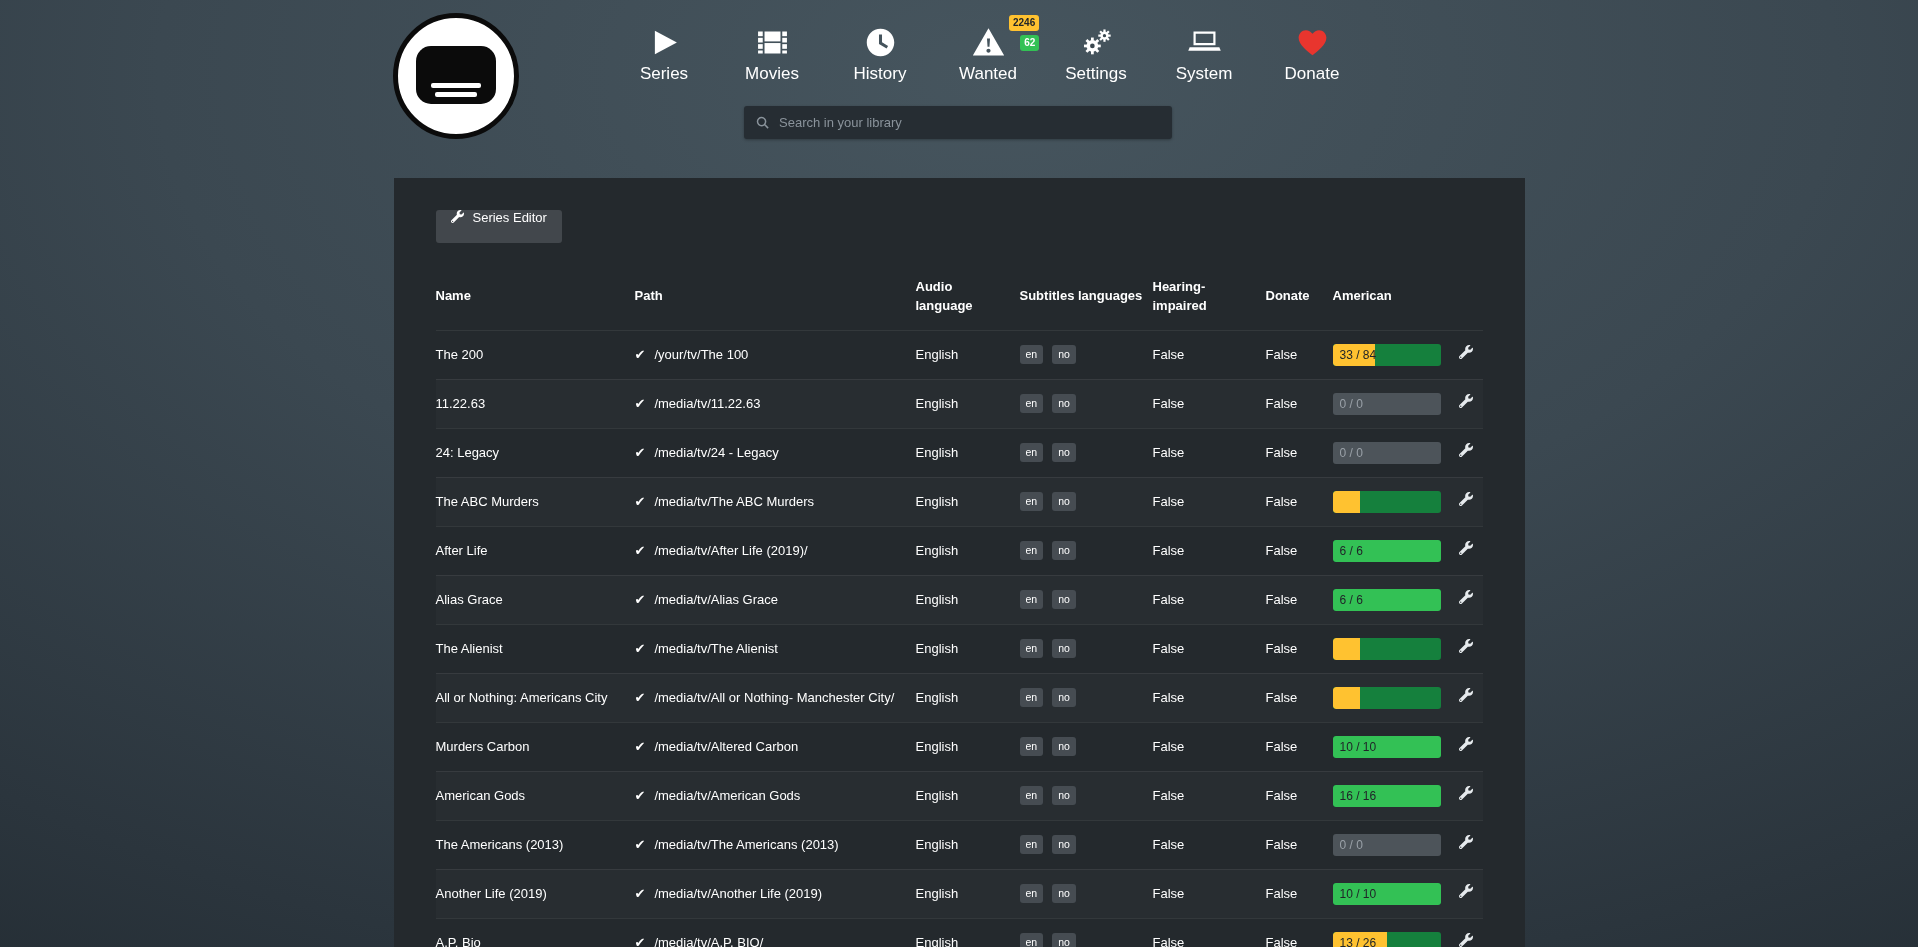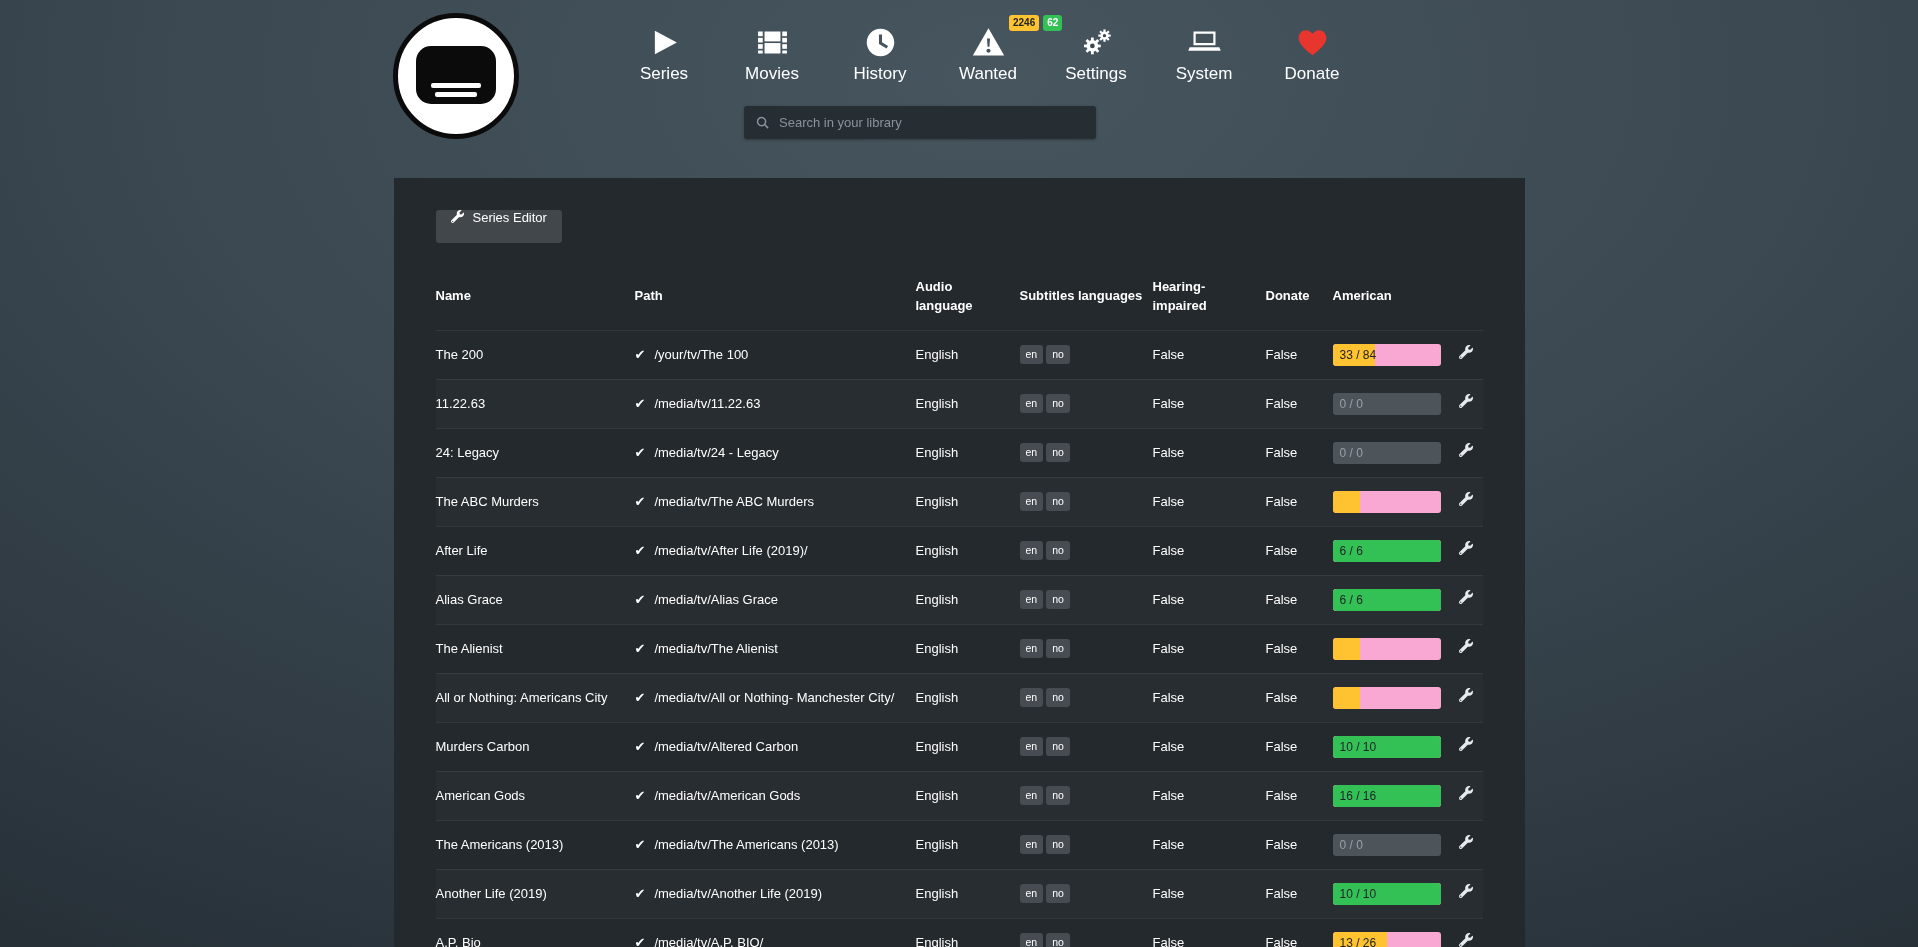--- a/index.html
+++ b/index.html
@@ -21,25 +21,25 @@
   .logo-line.l1{bottom:16px;width:50px}
   .logo-line.l2{bottom:7px;width:42px}
 
   
   nav{position:absolute;left:233px;top:24px;display:flex}
   .nav-item{width:76px;margin-right:32px;text-align:center;color:#fff;text-decoration:none;
             position:relative;cursor:pointer;display:block}
   .nav-icon{display:block;height:40px;position:relative}
   .nav-icon svg{width:33px;height:33px;margin-top:2px}
   .nav-label{font-size:17px;line-height:20px;display:block}
-  .nav-badges{position:absolute;left:50%;margin-left:21px;top:-9px;display:flex;flex-direction:row;gap:4px;align-items:flex-end}
+  .nav-badges{position:absolute;left:50%;margin-left:21px;top:-9px;display:flex;flex-direction:column;gap:4px;align-items:flex-end}
   .nav-badge{font-size:10px;font-weight:bold;padding:3px 4px;border-radius:3px;line-height:1;white-space:nowrap}
 
   
-  .searchbar{position:absolute;left:351px;top:106px;width:352px;height:33px;background:#262d33;
+  .searchbar{position:absolute;left:351px;top:106px;width:428px;height:33px;background:#262d33;
              border-radius:3px;display:flex;align-items:center;padding:0 11px;box-shadow:0 1px 3px rgba(0,0,0,.3)}
   .searchbar .s-icon{width:15px;height:15px;color:#8a939b;margin-right:9px;flex:none;display:flex}
   .searchbar .s-icon svg{width:15px;height:15px}
   .searchbar input{flex:1;background:transparent;border:0;outline:none;color:#cfd6db;font-size:13px;font-family:inherit}
   .searchbar input::placeholder{color:#8a939b}
 
   
   .panel{width:1131px;margin:0 auto;background:#24292d;padding:31px 42px 60px}
 
   .series-editor{display:inline-flex;align-items:flex-start;gap:9px;height:33px;padding:0 15px;
@@ -50,23 +50,23 @@
   table{width:1047px;border-collapse:collapse;table-layout:fixed}
   th{text-align:left;font-size:13px;font-weight:bold;color:#fff;padding:8px 10px 14px 0;
      vertical-align:middle;line-height:1.45}
   td{font-size:13px;padding:13px 10px 13px 0;vertical-align:middle;line-height:1.4}
   tbody tr{border-top:1px solid rgba(255,255,255,.07)}
   tbody tr:nth-child(even){background:rgba(255,255,255,.02)}
 
   .pathwrap{display:flex;align-items:flex-start}
   .check{color:#fff;font-size:13px;margin-right:9px;flex:none}
   .lang-badge{display:inline-block;background:#464c52;color:#fff;font-size:10.5px;
-      padding:3px 6px;border-radius:3px;margin-right:3px;line-height:1.2}
-
-  .progress{position:relative;width:108px;height:22px;background:#f9a8d4;border-radius:3px;overflow:hidden}
+      padding:3px 6px;border-radius:3px;margin-right:9px;line-height:1.2}
+
+  .progress{position:relative;width:108px;height:22px;background:#15803d;border-radius:3px;overflow:hidden}
   .progress.empty{background:#4d545a}
   .fill{position:absolute;left:0;top:0;bottom:0;border-radius:3px 0 0 3px}
   .fill.partial{background:#ffc230}
   .fill.full{background:#33c155;border-radius:3px}
   .ptext{position:absolute;left:7px;top:0;line-height:22px;font-size:12px;color:#212529;white-space:nowrap}
   .progress.empty .ptext{color:#9aa1a8}
 
   .actions{text-align:right}
   .row-wrench{cursor:pointer;display:inline-block}
   .row-wrench svg{width:14px;height:14px;fill:#e6eaed}

